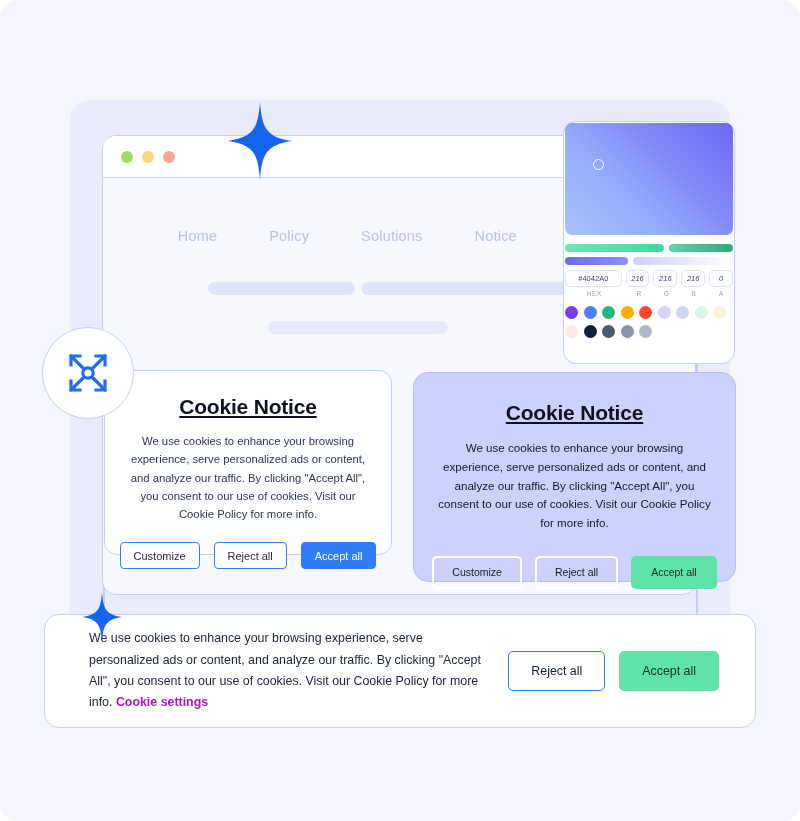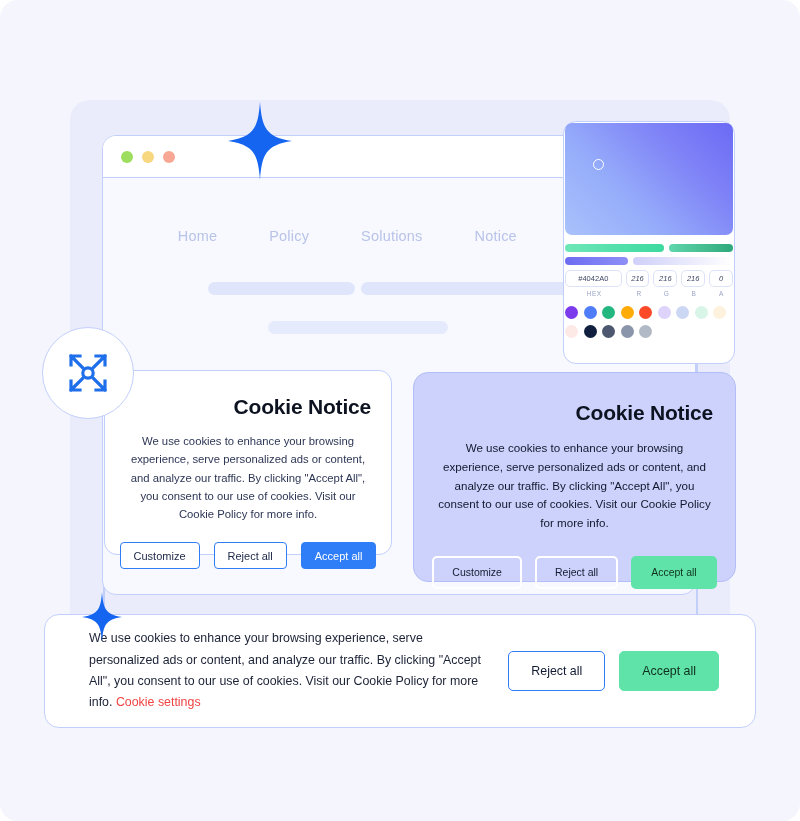--- a/index.html
+++ b/index.html
@@ -158,22 +158,23 @@
   
   .sparkle { position: absolute; z-index: 9; }
   #sparkle-top { left: 228px; top: 102px; }
   #sparkle-bottom { left: 82px; top: 592px; }
 
   
   .card-title {
     font-size: 21px;
     font-weight: bold;
     color: #0d1220;
-    text-align: right;
+    text-align: center;
     letter-spacing: -.2px;
+    text-decoration: underline;
   }
   .card-body {
     font-size: 11.3px;
     line-height: 1.62;
     text-align: center;
   }
   .card-btns {
     display: flex; justify-content: center;
     gap: 14px;
   }
@@ -247,21 +248,21 @@
     padding: 0 36px 0 44px;
     gap: 26px;
     z-index: 7;
   }
   #banner-text {
     font-size: 12.4px;
     line-height: 1.72;
     color: #1b2236;
     max-width: 430px;
   }
-  #banner-link { color: #ef4444; }
+  #banner-link { color: #a21caf; font-weight: bold; }
   #banner-btns { display: flex; gap: 14px; margin-left: auto; }
   #banner .btn { height: 40px; padding: 0 22px; font-size: 12.4px; border-radius: 5px; }
   .btn-banner-reject { background: #fff; border: 1.6px solid #2f7ef7; color: #111a33; }
   .btn-banner-accept { background: #5fe3a8; border: 1.6px solid #5fe3a8; color: #0f2f1d; }
 </style>
 </head>
 <body>
 
 <div id="canvas">
 

